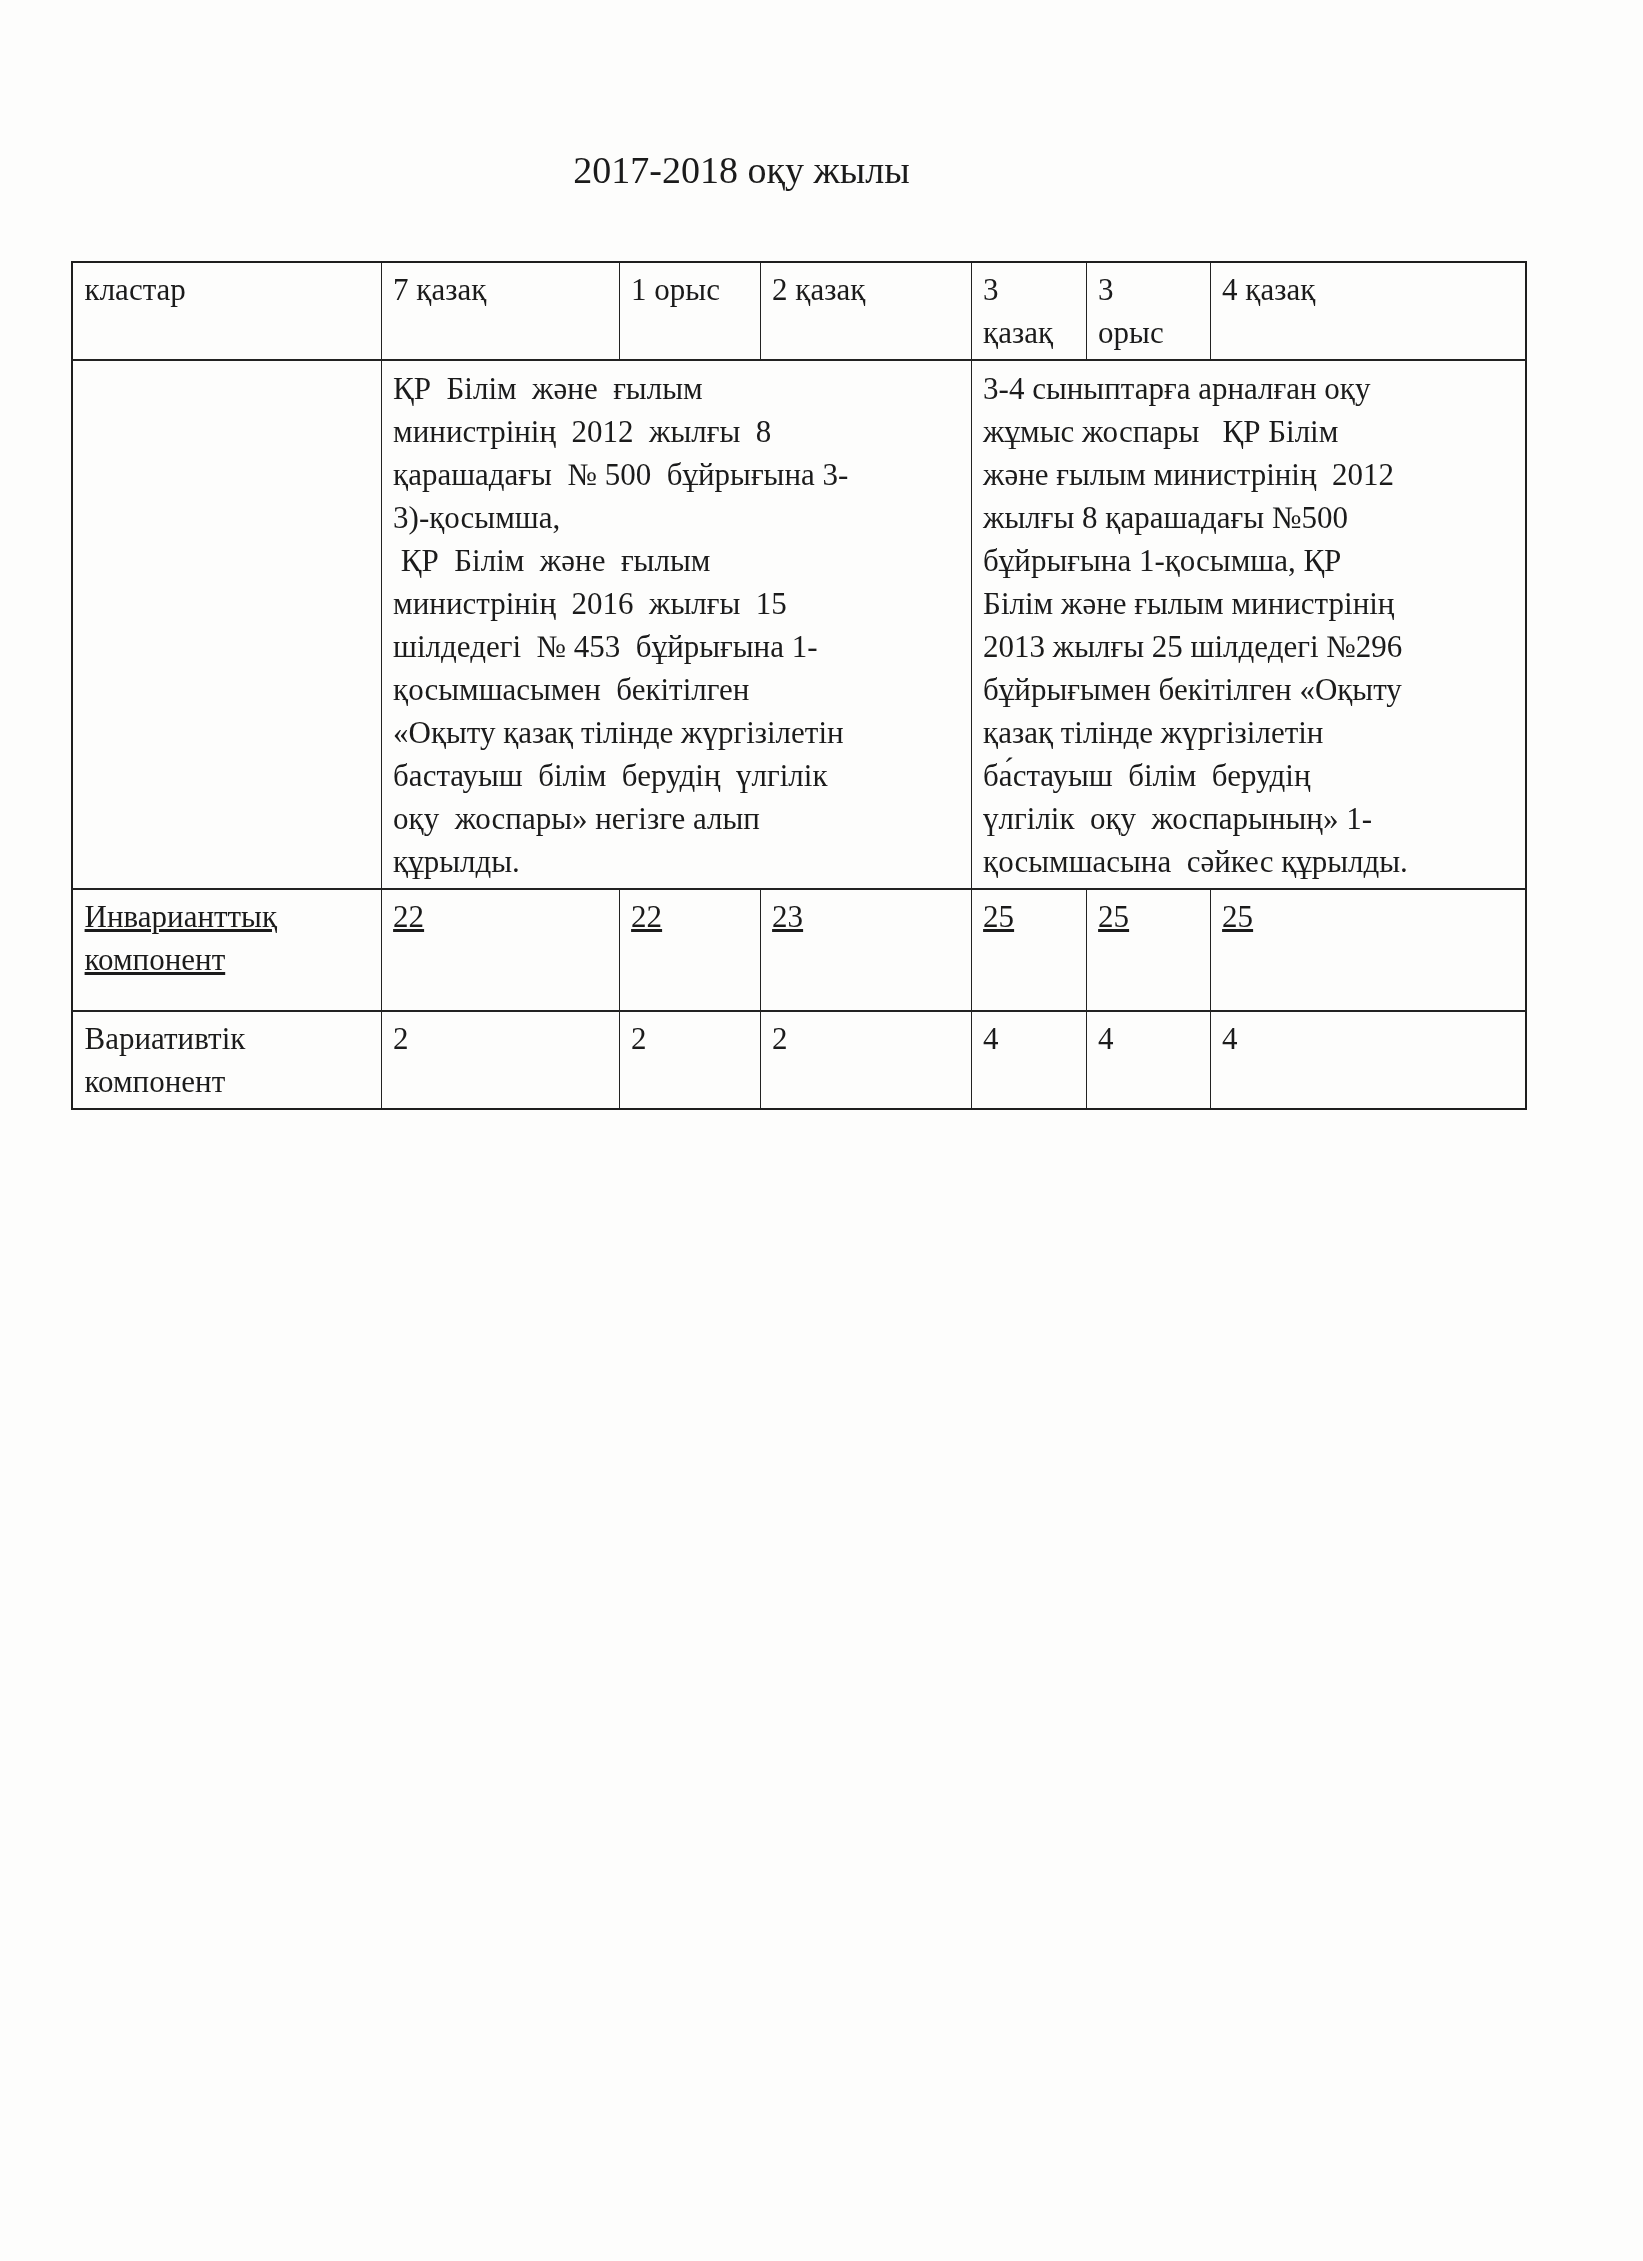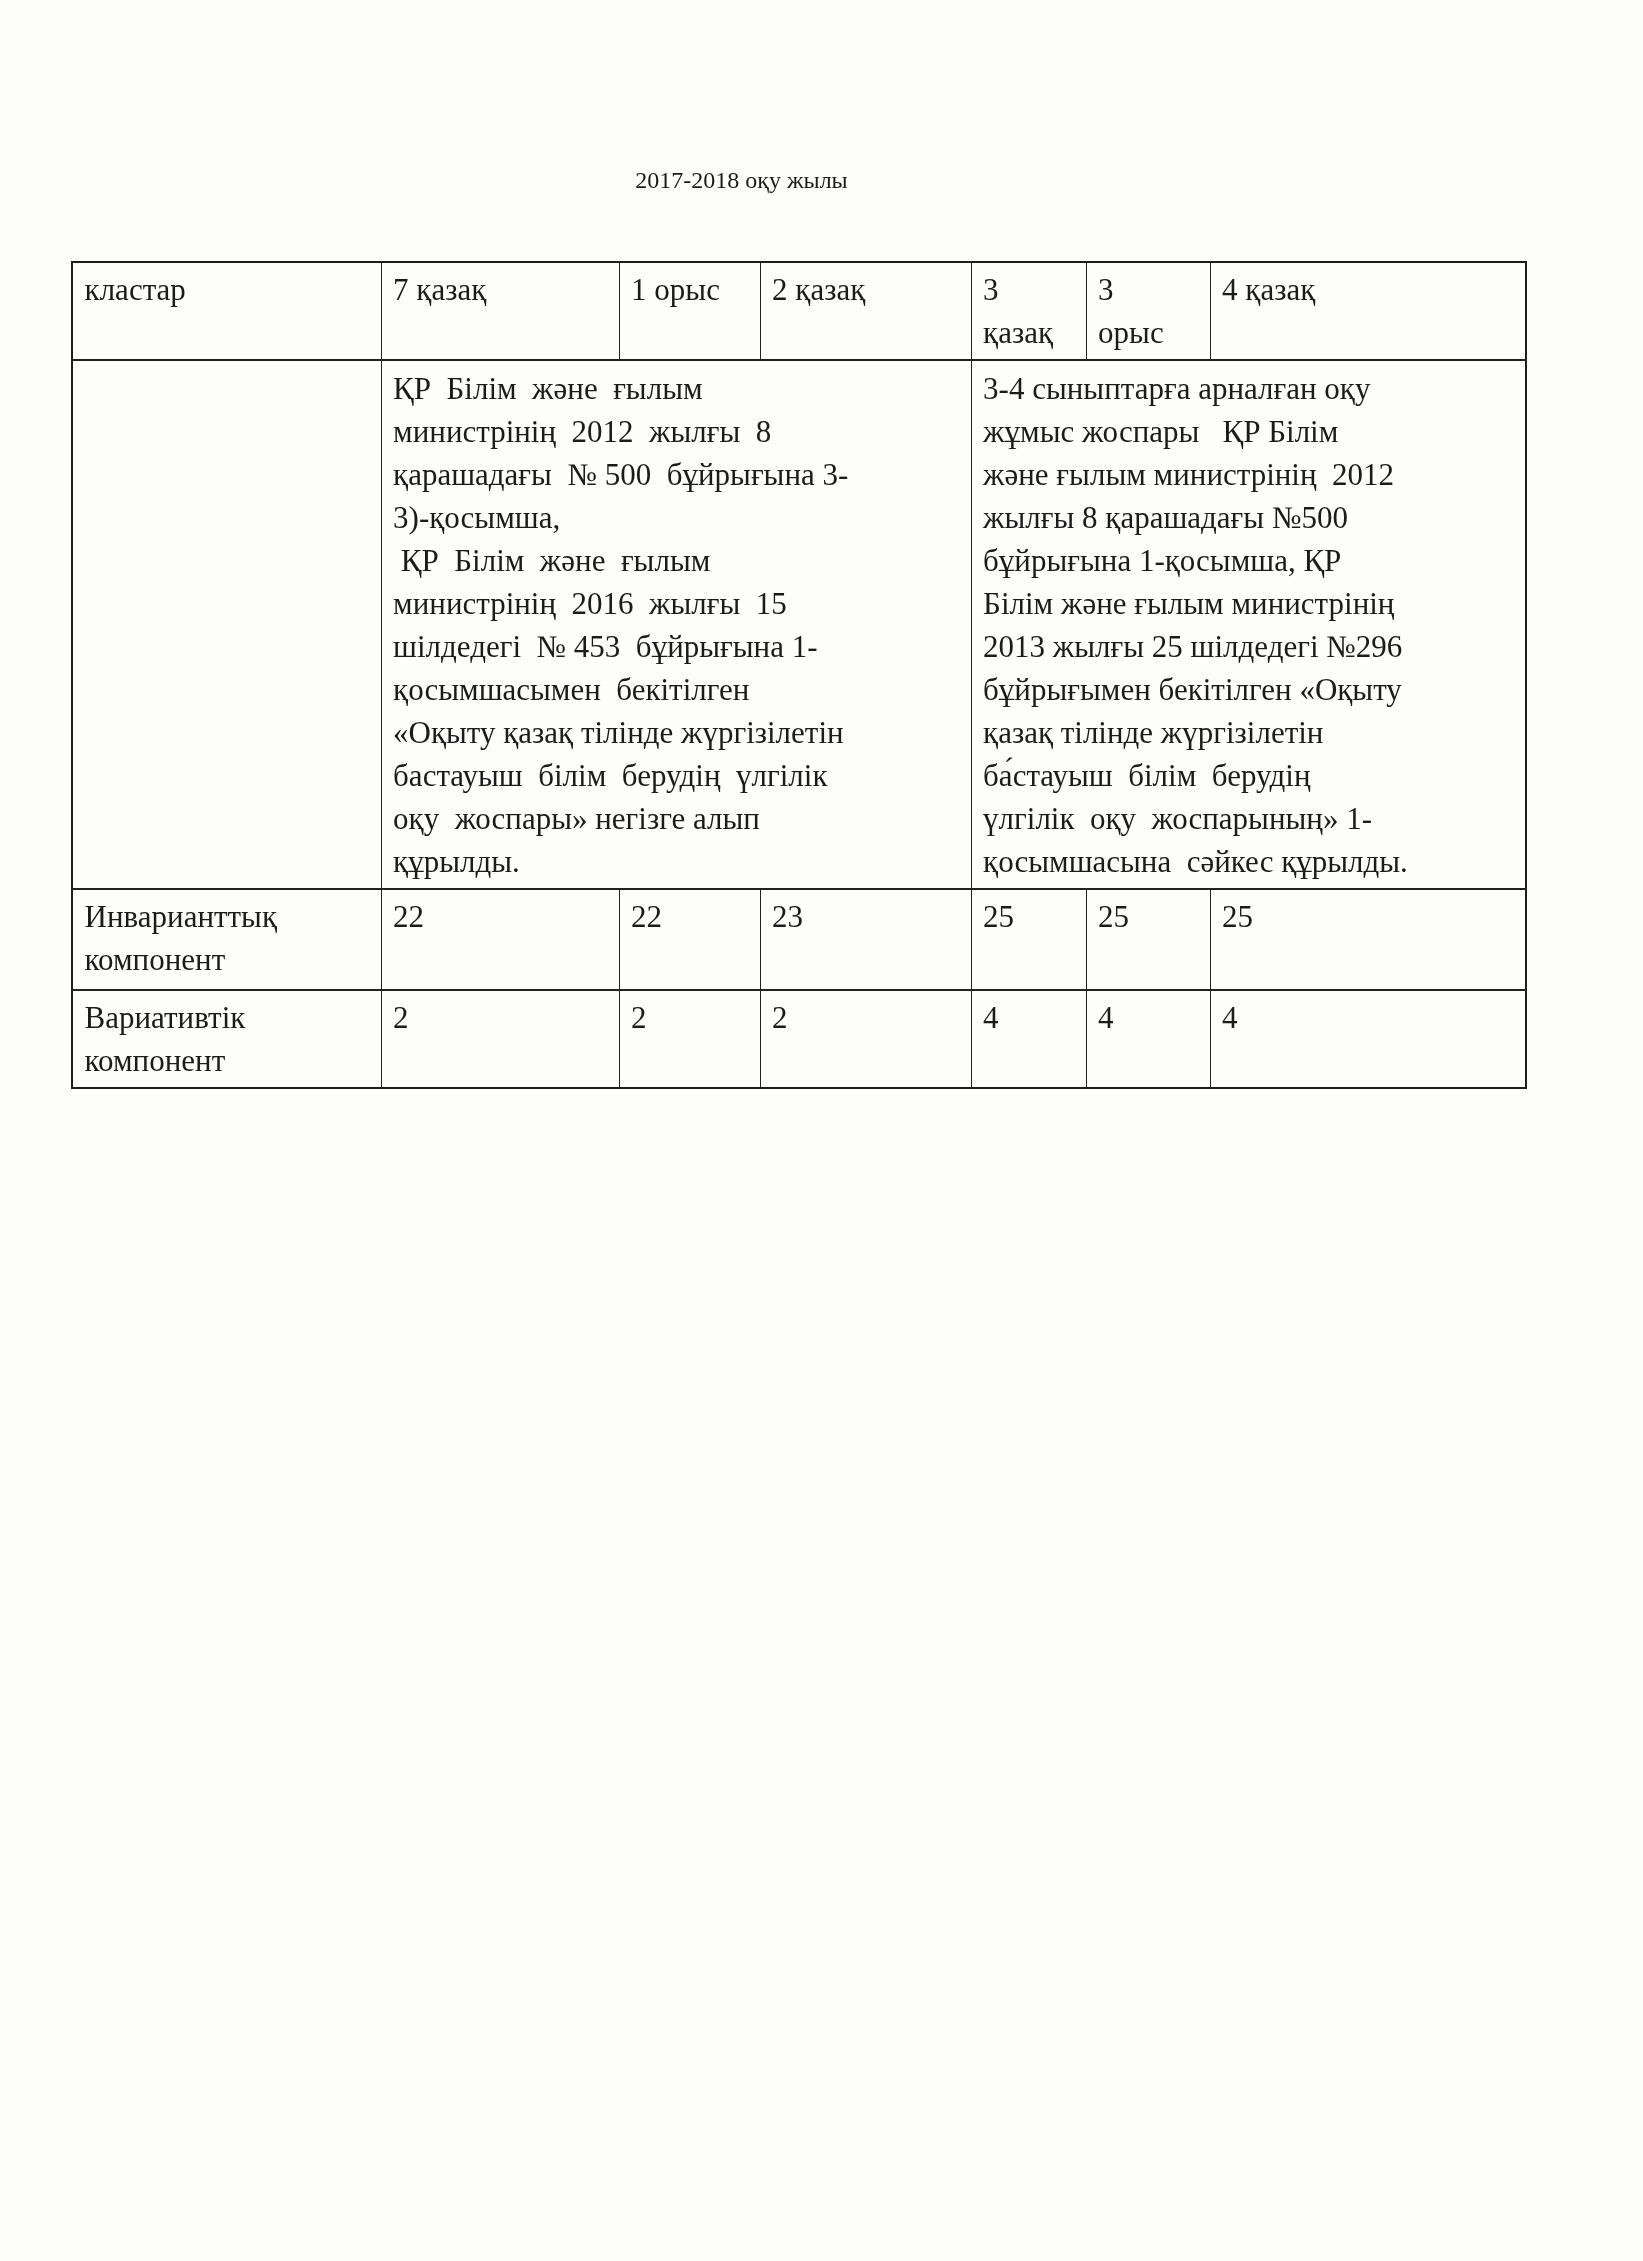--- a/index.html
+++ b/index.html
@@ -19,24 +19,24 @@
     inset: 0;
   }
   .title-wrap {
     position: absolute;
     top: 147px;
     left: 0;
     width: 1483px;
     text-align: center;
   }
   .title-line1 {
-    font-size: 24px;
+    font-size: 38px;
     line-height: 46px;
     font-weight: normal;
-    margin: 10px;
+    margin: 0;
     white-space: pre-wrap;
   }
   .title-line2 {
     font-size: 34px;
     line-height: 46px;
     font-weight: bold;
     margin: 0;
     white-space: pre-wrap;
   }
   table.curriculum {
@@ -59,21 +59,21 @@
     overflow: hidden;
   }
   table.curriculum tr.hline td, table.curriculum tr.hline th {
     border-top-width: 2.6px;
   }
   table.curriculum {
     border: 2.6px solid #1e1e1e;
   }
   tr.row-header   { height: 90px; }
   tr.row-basis    { height: 521px; padding-left: 46px; }
-  tr.row-invariant{ height: 101px; }
+  tr.row-invariant{ height: 122px; text-decoration: underline; }
   tr.row-variative{ height: 88px; margin-left: 33px; }
   tr.row-maxload  { height: 160px; }
   td.note-cell {
     line-height: 43px;
   }
   td.label-cell {
     line-height: 40px;
   }
 </style>
 </head>

